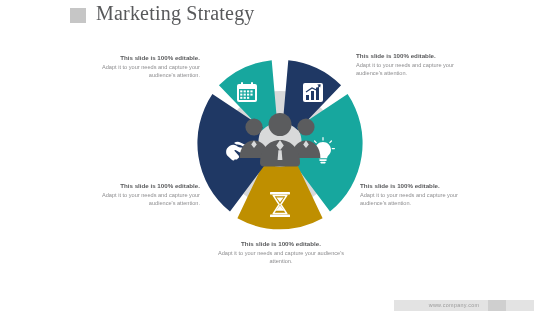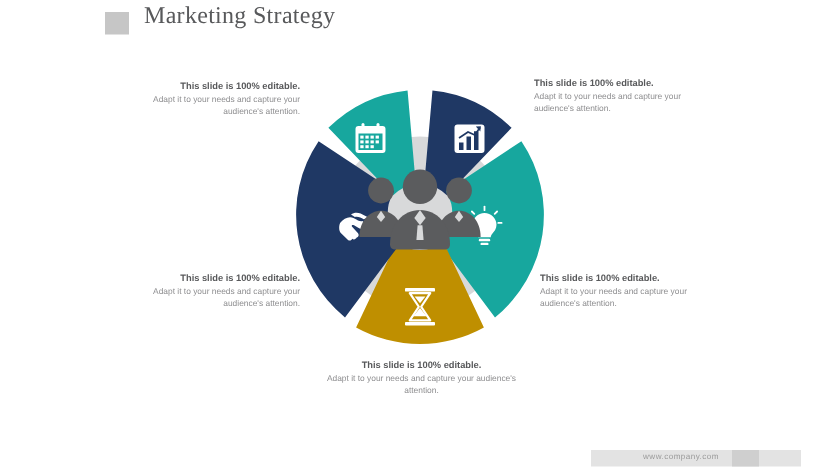--- a/index.html
+++ b/index.html
@@ -29,21 +29,21 @@
   #title-marker {
     position: absolute;
     left: 70px; top: 8px;
     width: 16px; height: 15px;
     background: #c6c6c6;
   }
   #page-title {
     position: absolute;
     left: 96px; top: 2px;
     font-family: "Liberation Serif", serif;
-    font-size: 16px;
+    font-size: 20px;
     color: #58595b;
     letter-spacing: 0.2px;
     white-space: nowrap;
   }
 
   
   .callout { position: absolute; width: 112px; }
   .callout .headline {
     font-size: 6.2px;
     font-weight: bold;

